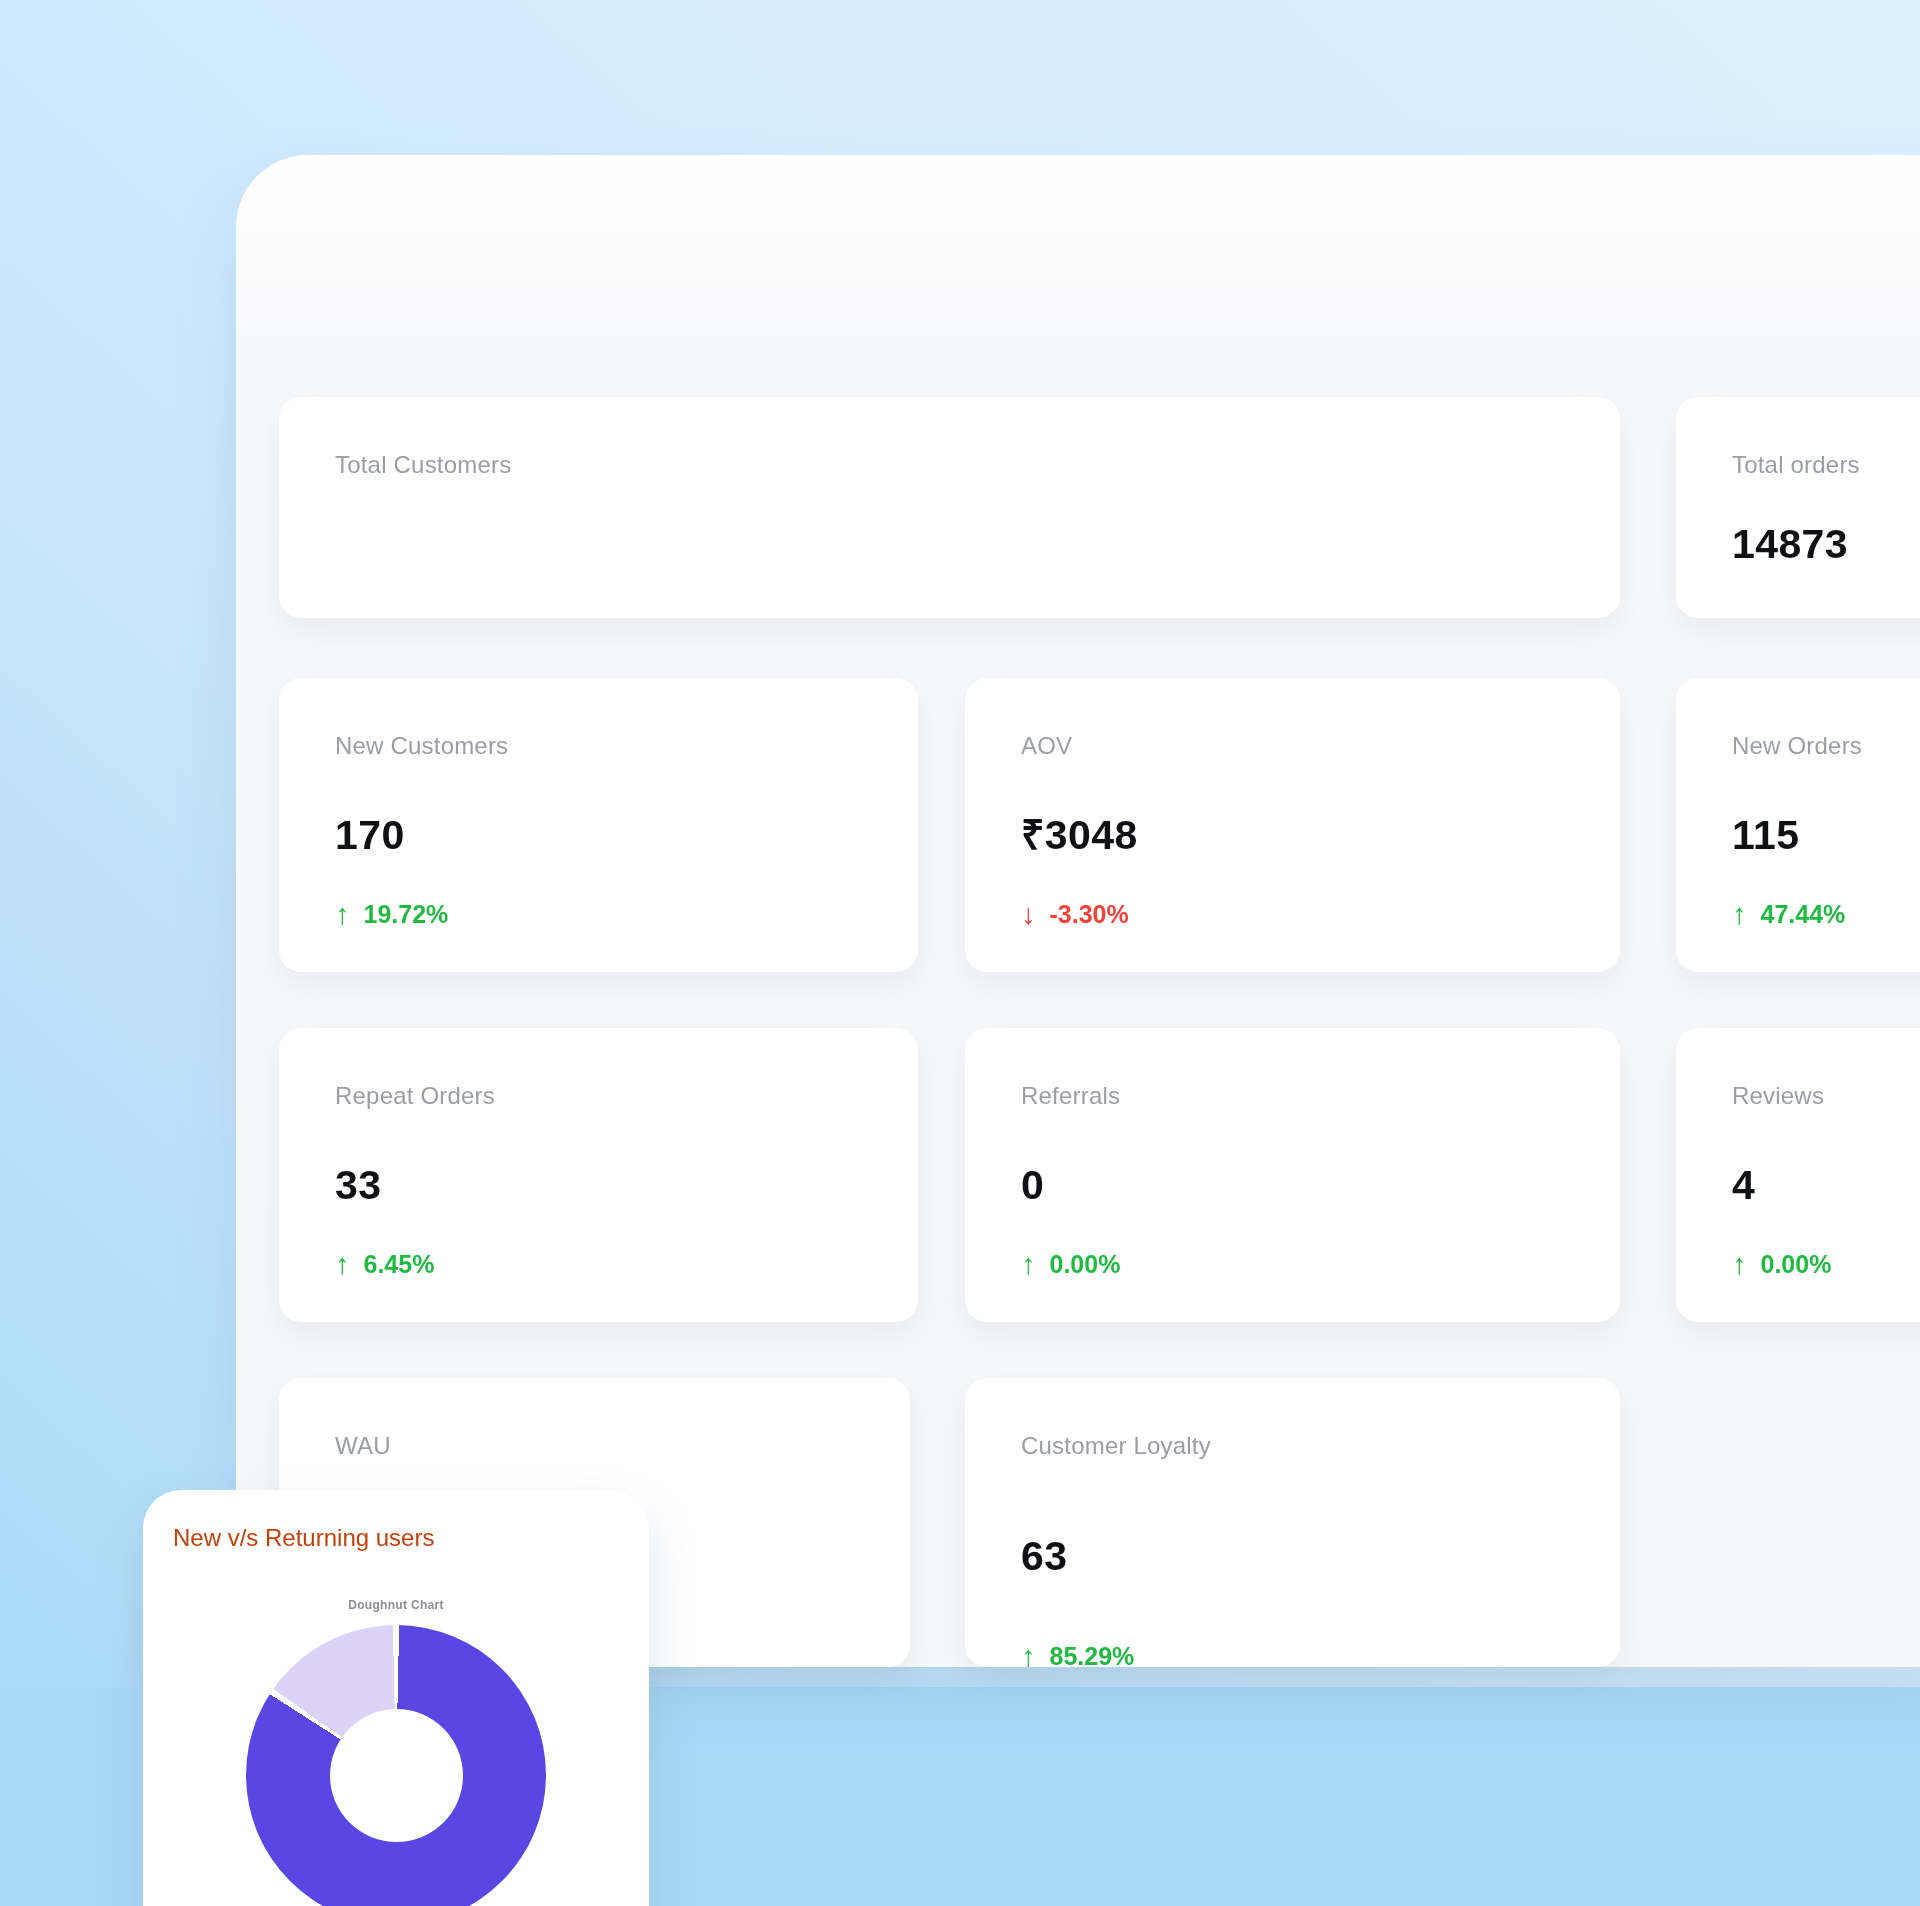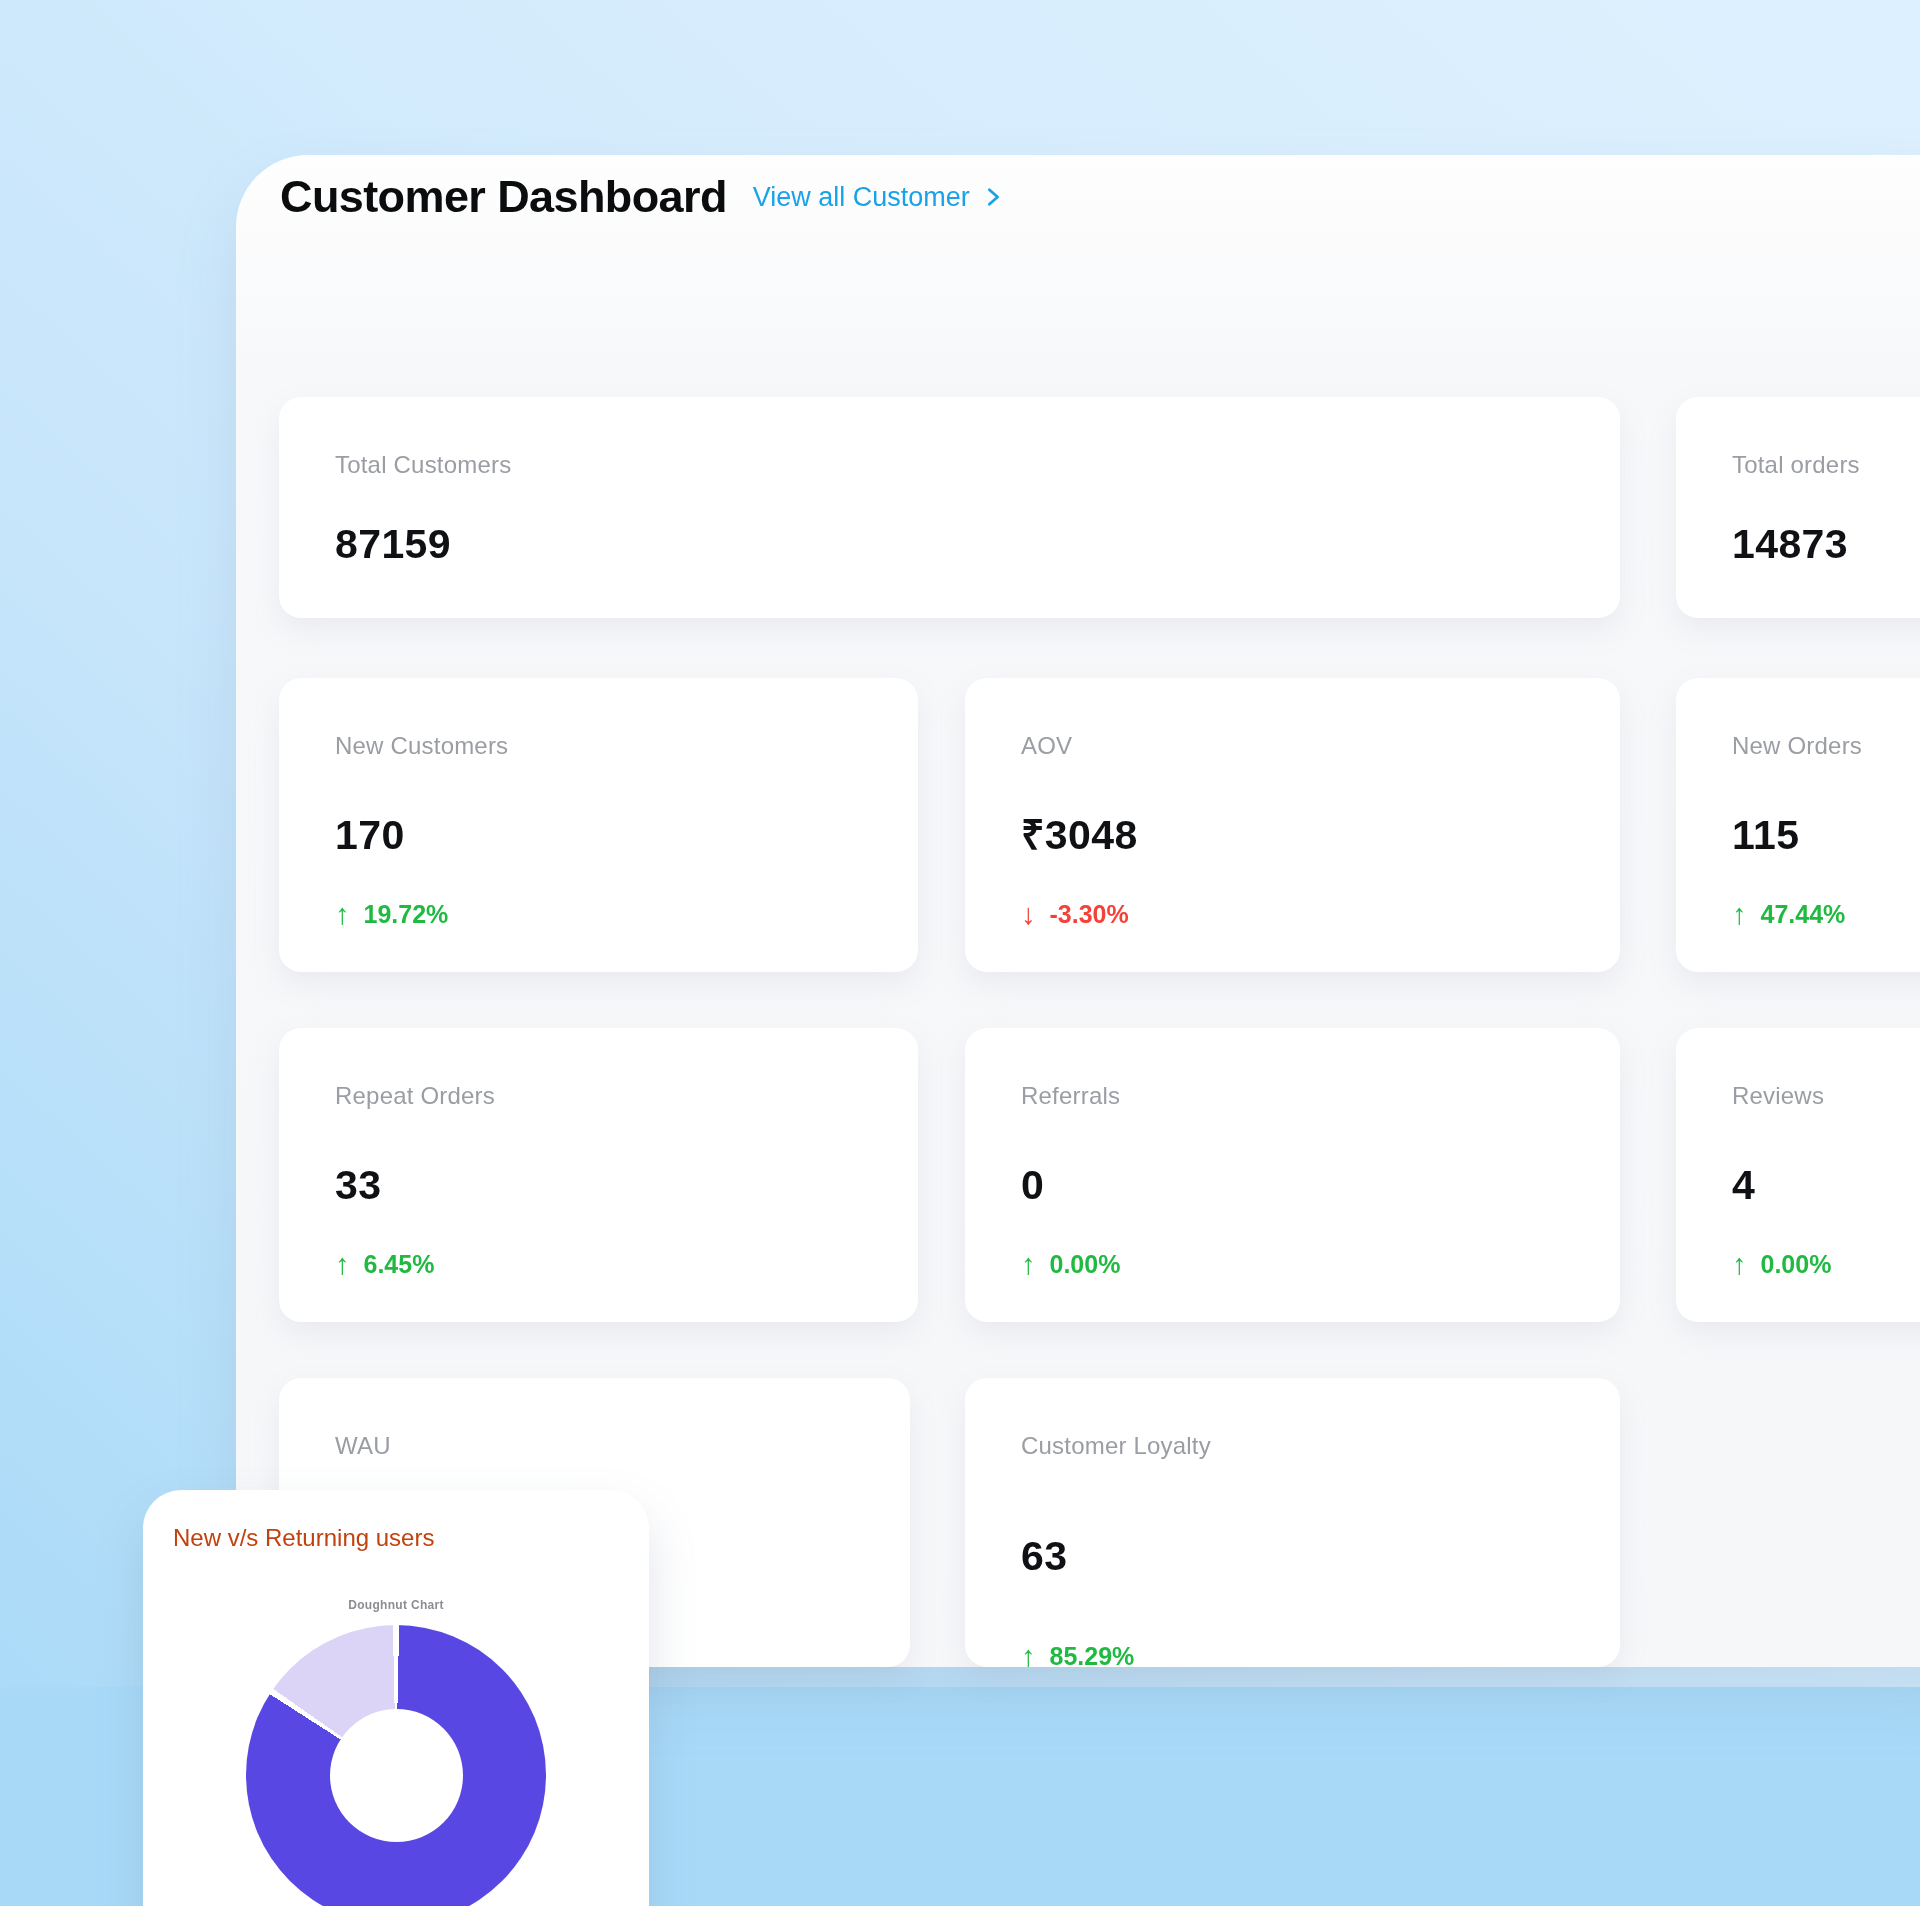--- a/index.html
+++ b/index.html
@@ -57,33 +57,23 @@
 </style>
 </head>
 <body>
 
 <div id="stage">
 
   <div class="bottom-band"></div>
 
   <div class="panel">
 
-    <div class="header">
-      <div class="page-title">Customer Dashboard</div>
-      <div class="view-all">
-        <span class="view-all-label">View all Customer</span>
-        <svg class="chev" viewBox="0 0 24 24" fill="none">
-          <polyline points="8,4 17,12 8,20" stroke="#18A2E9" stroke-width="3" stroke-linecap="round" stroke-linejoin="round"></polyline>
-        </svg>
-      </div>
-    </div>
 
     <div class="card" style="left:43px;top:242px;width:1341px;height:221px;">
       <div class="card-label">Total Customers</div>
-      <div class="card-value">87159</div>
     </div>
     <div class="card" style="left:1440px;top:242px;width:340px;height:221px;">
       <div class="card-label">Total orders</div>
       <div class="card-value">14873</div>
     </div>
 
     <div class="card tall" style="left:43px;top:523px;width:639px;height:294px;">
       <div class="card-label">New Customers</div>
       <div class="card-value">170</div>
       <div class="card-delta up">

